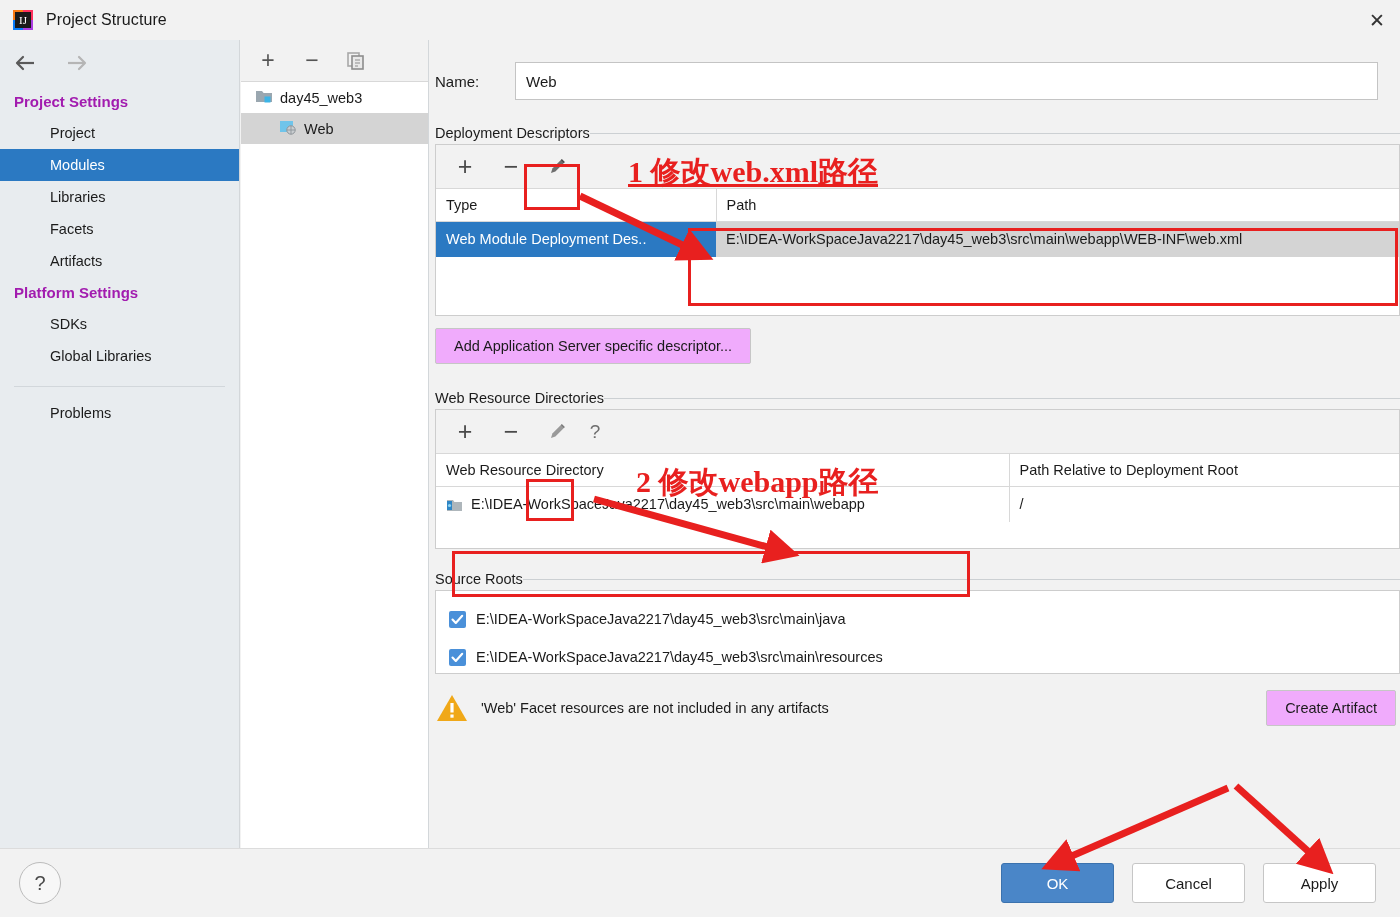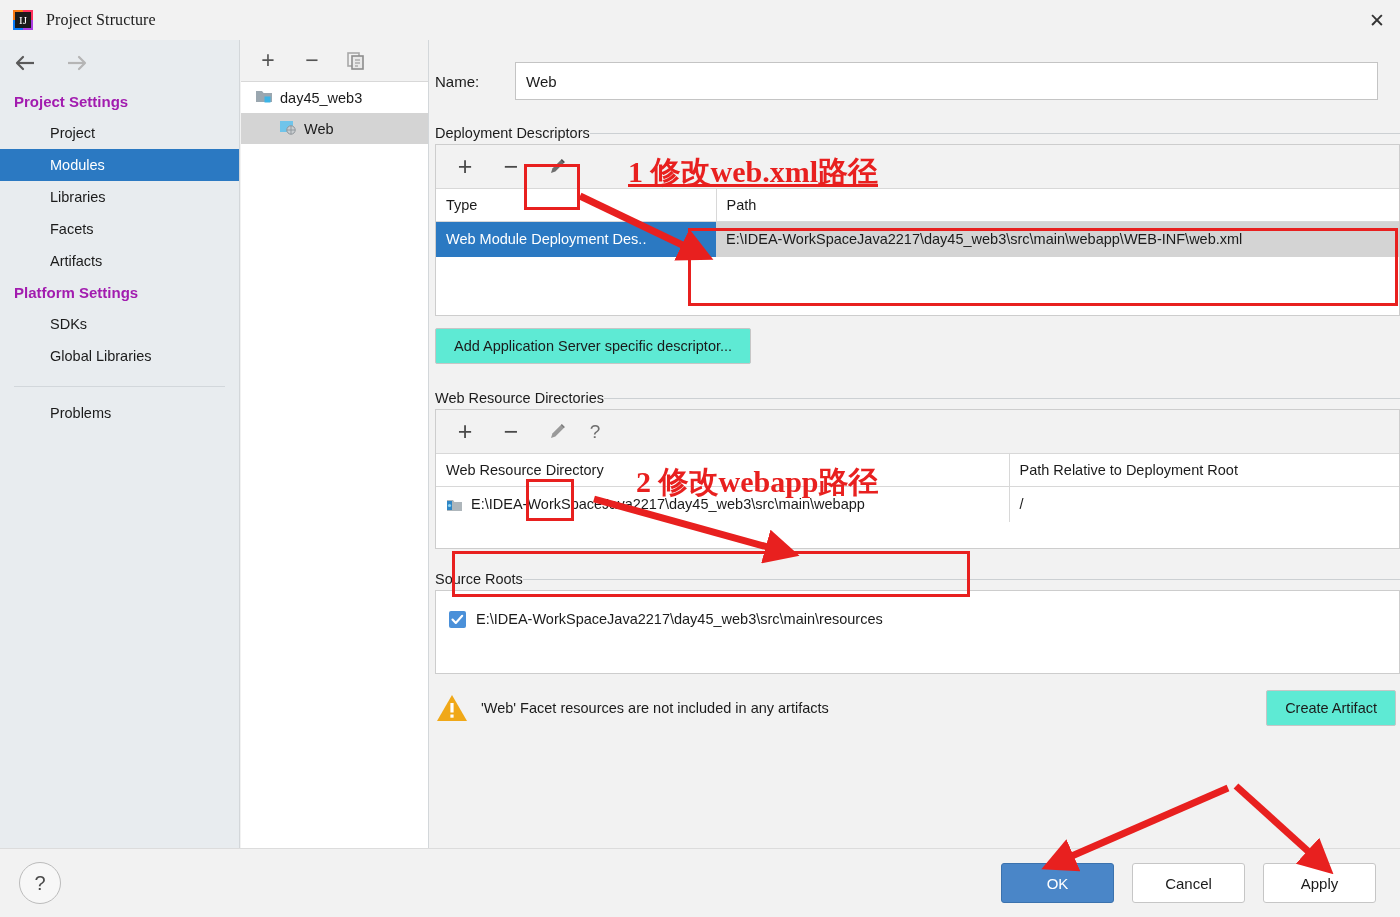--- a/index.html
+++ b/index.html
@@ -20,21 +20,21 @@
   .titlebar {
     position: absolute; left: 0; top: 0; width: 1400px; height: 40px;
     background: #f2f2f2;
     display: flex; align-items: center;
   }
   .titlebar .logo {
     width: 22px; height: 22px; margin-left: 12px; margin-right: 12px;
     position: relative; flex: none;
   }
   .titlebar .title {
-    font-size: 16px; color: #1a1a1a; letter-spacing: 0.1px; font-family: Liberation Serif, serif;
+    font-size: 16px; color: #1a1a1a; letter-spacing: 0.1px;
   }
   .closebtn {
     position: absolute; right: 0; top: 0; width: 46px; height: 40px;
     display: flex; align-items: center; justify-content: center;
     color: #333; font-size: 19px; cursor: pointer;
   }
 
   
   .sidebar {
     position: absolute; left: 0; top: 40px; width: 240px; height: 808px;
@@ -118,21 +118,21 @@
     border-bottom: 1px solid #d8d8d8;
   }
   table.grid td {
     font-size: 14.5px; color: #1b1b1b; height: 36px; padding: 0 10px;
   }
   tr.sel td.typecell { background: #2b79c2; color: #fff; }
   tr.sel td.pathcell { background: #d4d4d4; color: #1b1b1b; }
   .colsplit { border-left: 1px solid #d8d8d8; }
 
   .btn {
-    background: #5eead4; border: 1px solid #c6c6c6; border-radius: 2px;
+    background: #f0abfc; border: 1px solid #c6c6c6; border-radius: 2px;
     font-size: 14.5px; color: #1b1b1b; padding: 9px 18px; cursor: pointer;
     font-family: "Liberation Sans", sans-serif;
   }
 
   .srcrow { display: flex; align-items: center; gap: 10px; height: 38px; padding-left: 13px; }
   .chk {
     width: 17px; height: 17px; background: #4a90d9; border-radius: 2px;
     display: flex; align-items: center; justify-content: center; flex: none;
     cursor: pointer;
   }
@@ -361,20 +361,28 @@
         <span>Source Roots</span>
         <span class="line"></span>
       </div>
       <div class="panel" style="height:84px;padding-top:9px;">
         <div class="srcrow">
           <span class="chk">
             <svg width="13" height="11" viewBox="0 0 13 11">
                 <path d="M1.5,5.5 L4.8,9 L11.2,1.8" stroke="#fff" stroke-width="2.1" fill="none" stroke-linecap="round" stroke-linejoin="round"></path>
               </svg>
           </span>
+          <span class="srctext">E:\IDEA-WorkSpaceJava2217\day45_web3\src\main\java</span>
+        </div>
+        <div class="srcrow">
+          <span class="chk">
+            <svg width="13" height="11" viewBox="0 0 13 11">
+                <path d="M1.5,5.5 L4.8,9 L11.2,1.8" stroke="#fff" stroke-width="2.1" fill="none" stroke-linecap="round" stroke-linejoin="round"></path>
+              </svg>
+          </span>
           <span class="srctext">E:\IDEA-WorkSpaceJava2217\day45_web3\src\main\resources</span>
         </div>
       </div>
     </div>
 
     <div class="warnrow">
       <span class="warn-ico">
         <svg width="34" height="30" viewBox="0 0 34 30">
           <path d="M17,2 L32,28 L2,28 Z" fill="#f0a818"></path>
           <rect x="15.4" y="10" width="3.2" height="9.5" fill="#ffffff"></rect>

